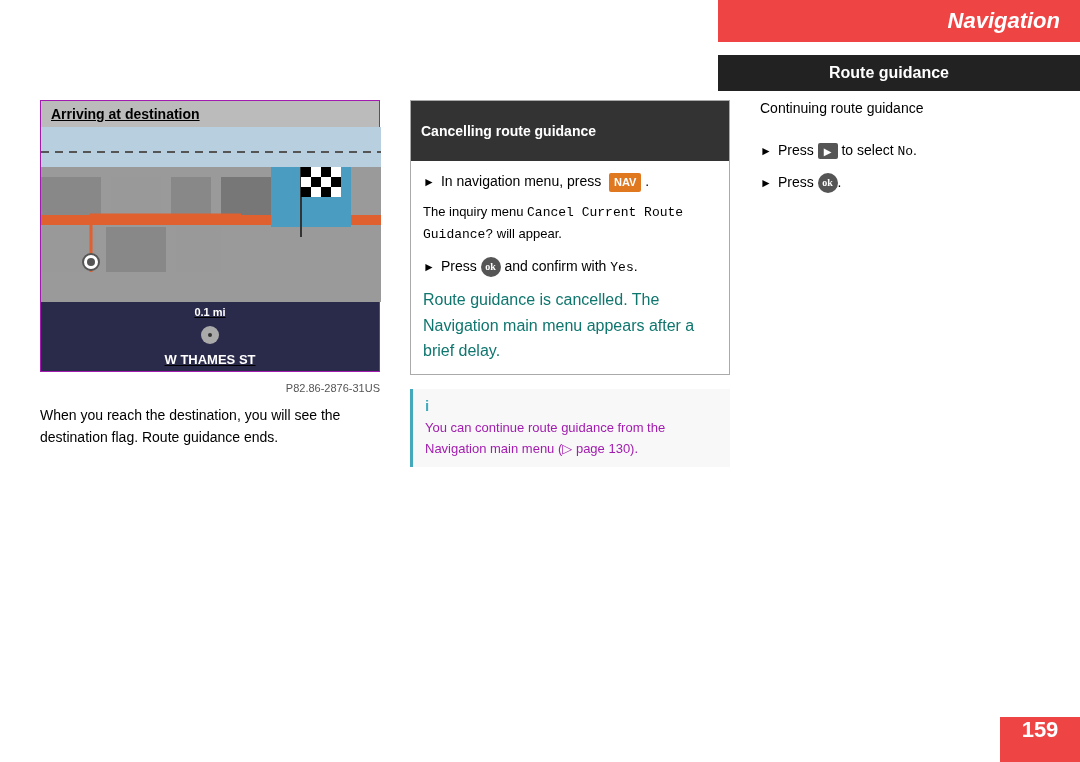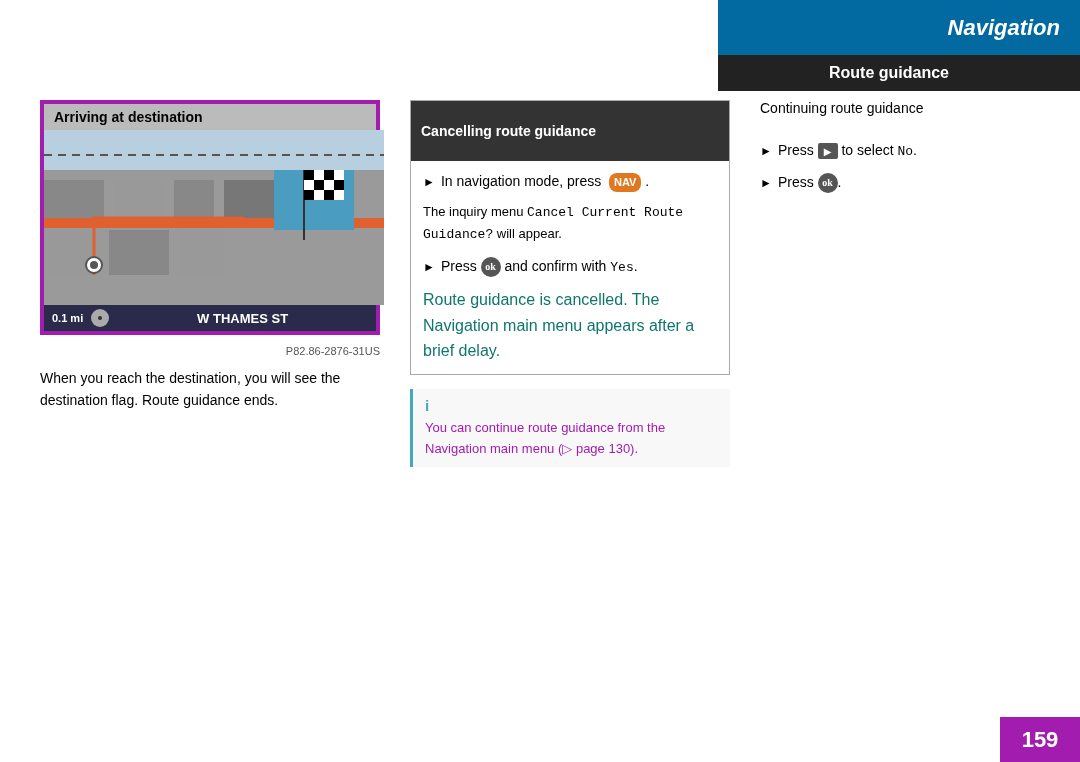--- a/index.html
+++ b/index.html
@@ -10,22 +10,22 @@
       background: #fff;
       overflow: hidden;
       position: relative;
     }
 
     
     .header {
       position: absolute;
       top: 0; right: 0;
       width: 362px;
-      height: 55px;
-      background: #0369a1;
+      height: 42px;
+      background: #ef4444;
       display: flex;
       align-items: center;
       justify-content: flex-end;
       padding-right: 20px;
     }
     .header-title {
       color: #fff;
       font-size: 22px;
       font-weight: bold;
       font-style: italic;
@@ -60,22 +60,23 @@
     }
 
     
     .left-col {
       width: 340px;
       flex-shrink: 0;
     }
 
     
     .section-box {
-      border: 4px solid #a21caf;
+      border: 1px solid #a21caf;
       margin-bottom: 10px;
+      text-decoration: underline;
     }
     .section-header {
       background: #bbb;
       padding: 5px 10px;
       font-weight: bold;
       font-size: 14px;
       color: #000;
     }
     .section-header-dark {
       background: #333;
@@ -99,20 +100,21 @@
       width: 100%;
       height: 100%;
     }
 
     .map-bottom-bar {
       background: #2a2a4a;
       display: flex;
       align-items: center;
       padding: 4px 8px;
       gap: 8px;
+      flex-direction: column;
     }
     .map-distance {
       color: #fff;
       font-size: 11px;
       font-weight: bold;
     }
     .map-street {
       color: #fff;
       font-size: 13px;
       font-weight: bold;
@@ -178,21 +180,21 @@
       padding: 10px 12px;
     }
 
     .nav-badge {
       display: inline-block;
       background: #e07820;
       color: #fff;
       font-size: 11px;
       font-weight: bold;
       padding: 1px 5px;
-      border-radius: 8px;
+      border-radius: 2px;
       vertical-align: middle;
     }
 
     .monospace {
       font-family: 'Courier New', monospace;
       font-size: 13px;
     }
 
     .ok-badge {
       display: inline-flex;
@@ -242,23 +244,22 @@
       margin-top: 8px;
     }
 
     
     .page-number {
       position: absolute;
       bottom: 0;
       right: 0;
       width: 80px;
       height: 45px;
-      background: #a21caf;
-      display: flex;
-      align-items: center;
+      background: #ef4444;
+      display: flex;
       justify-content: center;
     }
     .page-number-text {
       color: #fff;
       font-size: 22px;
       font-weight: bold;
     }
 
     .forward-btn {
       display: inline-flex;
@@ -346,21 +347,21 @@
     <p class="left-desc">When you reach the destination, you will see the destination flag. Route guidance ends.</p>
   </div>
 
   <div class="mid-col">
     <div class="cancel-section">
       <div class="section-header-dark">Cancelling route guidance</div>
       <div class="cancel-body">
         <div class="bullet-item">
           <span class="bullet-arrow">►</span>
           <span>
-            <span>In navigation mode, press</span>
+            <span>In navigation menu, press</span>
             &nbsp;<span class="nav-badge">NAV</span>
             <span>.</span>
           </span>
         </div>
         <p style="font-size:13px; line-height:1.6; margin-bottom:10px; color:#000;">
           The inquiry menu <span class="monospace">Cancel Current Route Guidance?</span> will appear.
         </p>
         <div class="bullet-item">
           <span class="bullet-arrow">►</span>
           <span>

